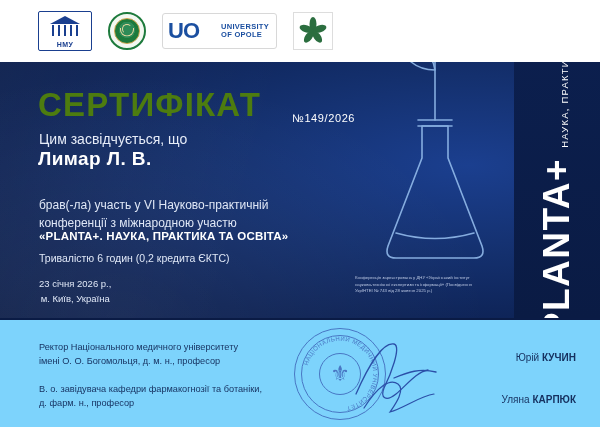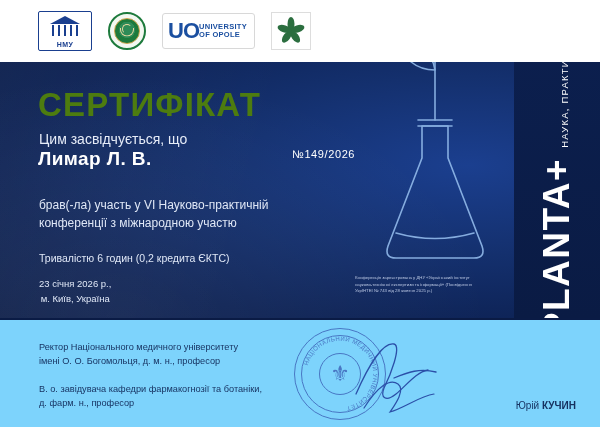--- a/index.html
+++ b/index.html
@@ -85,21 +85,21 @@
     border-bottom-color: transparent;
     border-right-color: transparent;
   }
 
   
   .logo-uo {
     height: 36px;
     border: 1px solid #d8d8d8;
     border-radius: 3px;
     padding: 3px 7px 3px 5px;
-    display: flex; align-items: center; gap: 0;
+    display: flex; align-items: center; gap: 22px;
     background: #fff;
   }
   .logo-uo .uc {
     font-size: 22px; font-weight: bold; color: #1b4fa0;
     letter-spacing: -1px; line-height: 1;
   }
   .logo-uo .uo-txt {
     line-height: 1.05;
     font-size: 7.5px; font-weight: bold; color: #1b4fa0;
     letter-spacing: .3px;
@@ -204,21 +204,20 @@
     letter-spacing: 1.2px;
     z-index: 4;
   }
   .cert-no {
     position: absolute;
     left: 292px; top: 112px;
     color: #ffffff;
     font-size: 11px;
     letter-spacing: .6px;
     z-index: 4;
-    margin-top: 36px;
   }
   .hereby {
     position: absolute;
     left: 39px; top: 131px;
     color: #e6ecf8;
     font-size: 14px;
     z-index: 4;
   }
   .recipient {
     position: absolute;
@@ -290,21 +289,20 @@
     line-height: 1.55;
   }
   .sig-block.one { top: 22px; }
   .sig-block.two { top: 64px; }
 
   .sig-name {
     position: absolute;
     right: 24px;
     color: #15305f;
     font-size: 10px;
-    margin-top: 48px;
   }
   .sig-name b { font-weight: bold; }
   .sig-name.one { top: 34px; }
   .sig-name.two { top: 76px; }
 
   
   .stamp {
     position: absolute;
     left: 294px; top: 10px;
     width: 92px; height: 92px;
@@ -427,20 +425,21 @@
           </div>
       </div>
     </div>
   </div>
 
   <div class="cert-title">СЕРТИФІКАТ</div>
   <div class="cert-no">№149/2026</div>
   <div class="hereby">Цим засвідчується, що</div>
   <div class="recipient">Лимар Л. В.</div>
   <div class="took-part">брав(-ла) участь у VI Науково-практичній конференції з міжнародною участю</div>
+  <div class="conf-name">«PLANTA+. НАУКА, ПРАКТИКА ТА ОСВІТА»</div>
   <div class="duration">Тривалістю 6 годин (0,2 кредита ЄКТС)</div>
   <div class="date-place">
     <div>23 січня 2026 р.,</div>
     <div>м. Київ, Україна</div>
   </div>
   <div class="fineprint">Конференція зареєстрована у ДНУ «Український інститут науково-технічної експертизи та інформації» (Посвідчення УкрІНТЕІ № 743 від 28 жовтня 2025 р.)</div>
 
   <div class="bottom-rule"></div>
   <div class="bottom">
 

